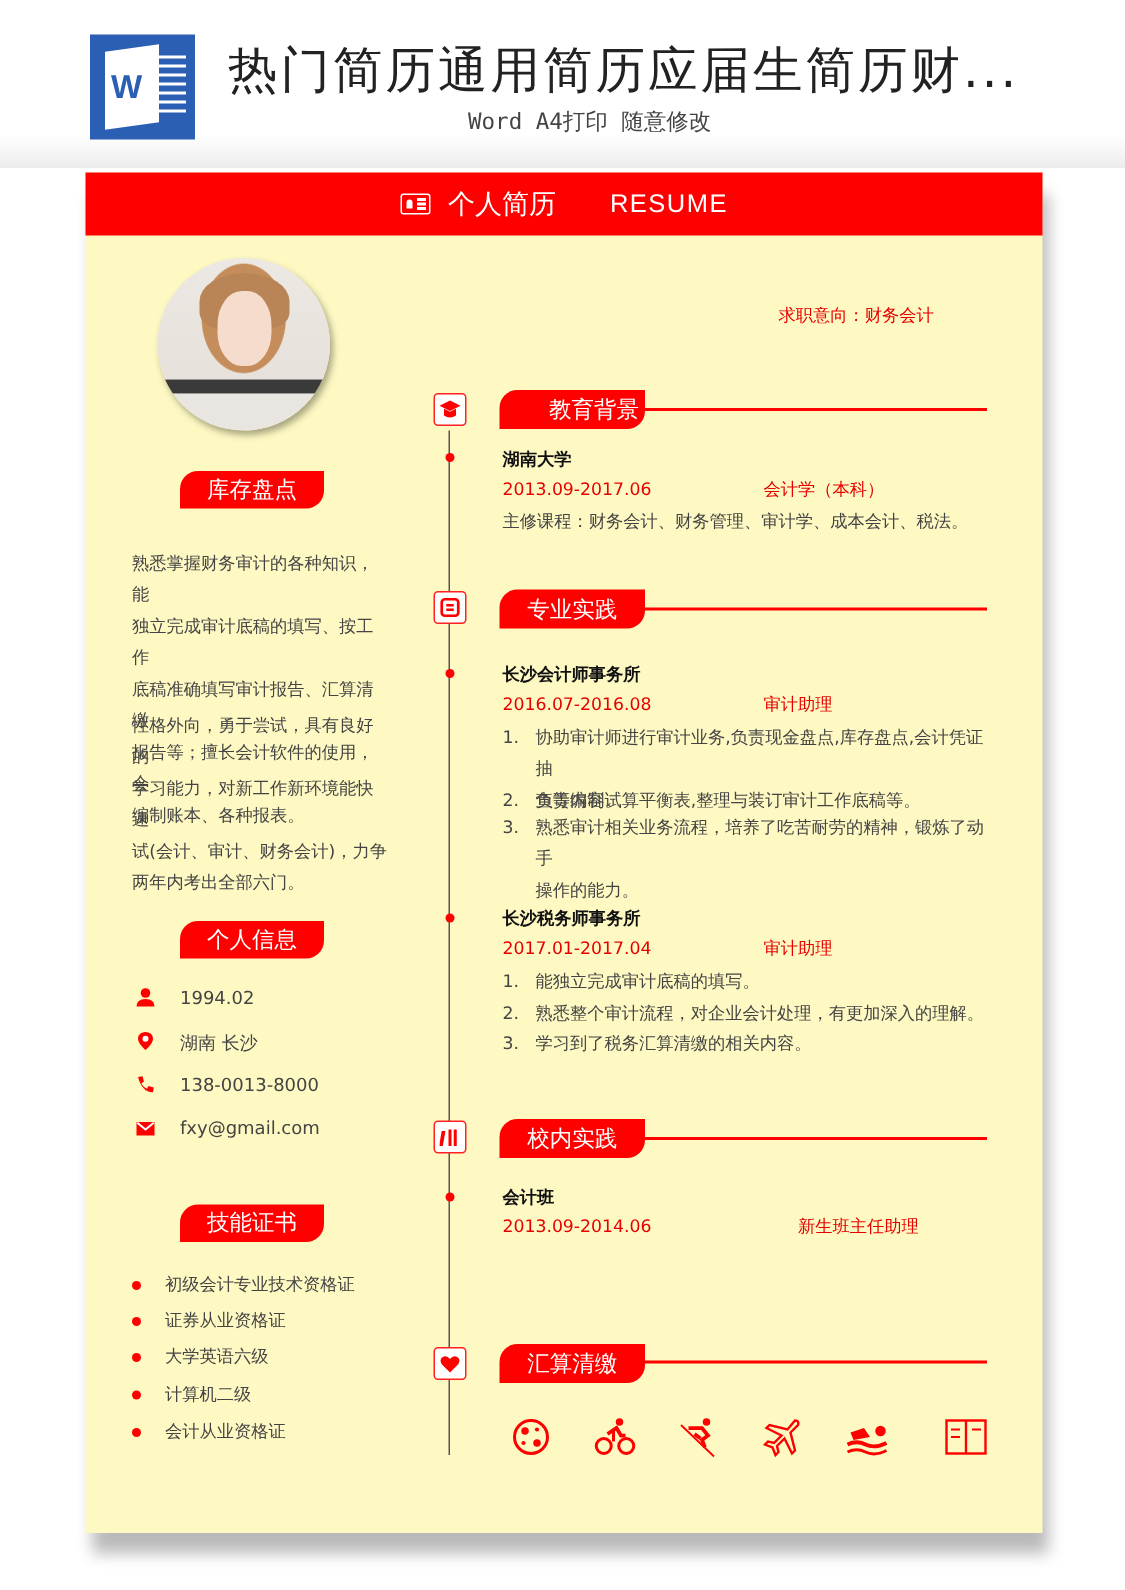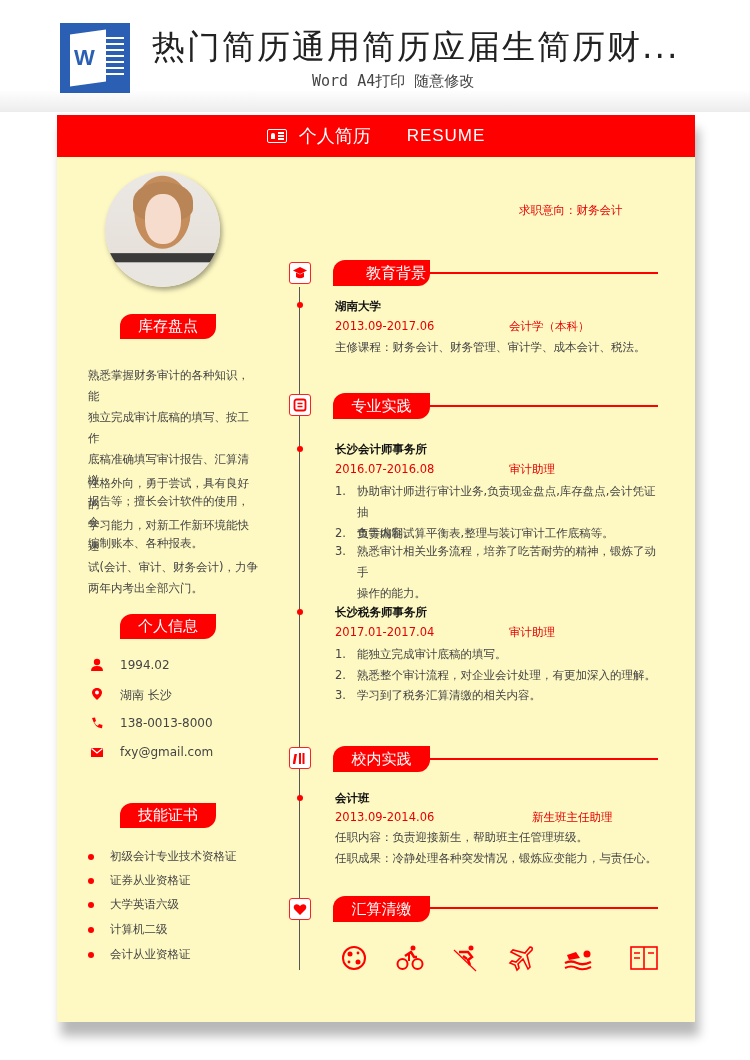--- a/index.html
+++ b/index.html
@@ -237,22 +237,20 @@
         <rect x="6" y="2" width="2" height="11" fill="#ff0000"></rect>
         <rect x="9.5" y="2" width="2" height="11" fill="#ff0000"></rect>
       </svg>
   </div>
   <div class="sec-title" style="top:631px;">校内实践</div>
   <div class="sec-rule" style="top:643px;"></div>
   <div class="tl-dot" style="top:680px;"></div>
   <div class="org" style="top:676px;">会计班</div>
   <div class="date" style="top:695px;">2013.09-2014.06</div>
   <div class="role" style="left:475px; top:695px;">新生班主任助理</div>
-  <div class="para" style="top:715px;">任职内容：负责迎接新生，帮助班主任管理班级。</div>
-  <div class="para" style="top:736px;">任职成果：冷静处理各种突发情况，锻炼应变能力，与责任心。</div>
 
   <div class="sec-icon" style="top:783px;">
     <svg width="14" height="13" viewBox="0 0 14 13">
         <path d="M7 12 L1.5 6.5 Q-0.5 3 2.5 1.5 Q5 0.5 7 3 Q9 0.5 11.5 1.5 Q14.5 3 12.5 6.5 Z" fill="#ff0000"></path>
       </svg>
   </div>
   <div class="sec-title" style="top:781px;">汇算清缴</div>
   <div class="sec-rule" style="top:792px;"></div>
 
   <svg class="hobby" style="left:282px;" viewBox="0 0 30 30">

